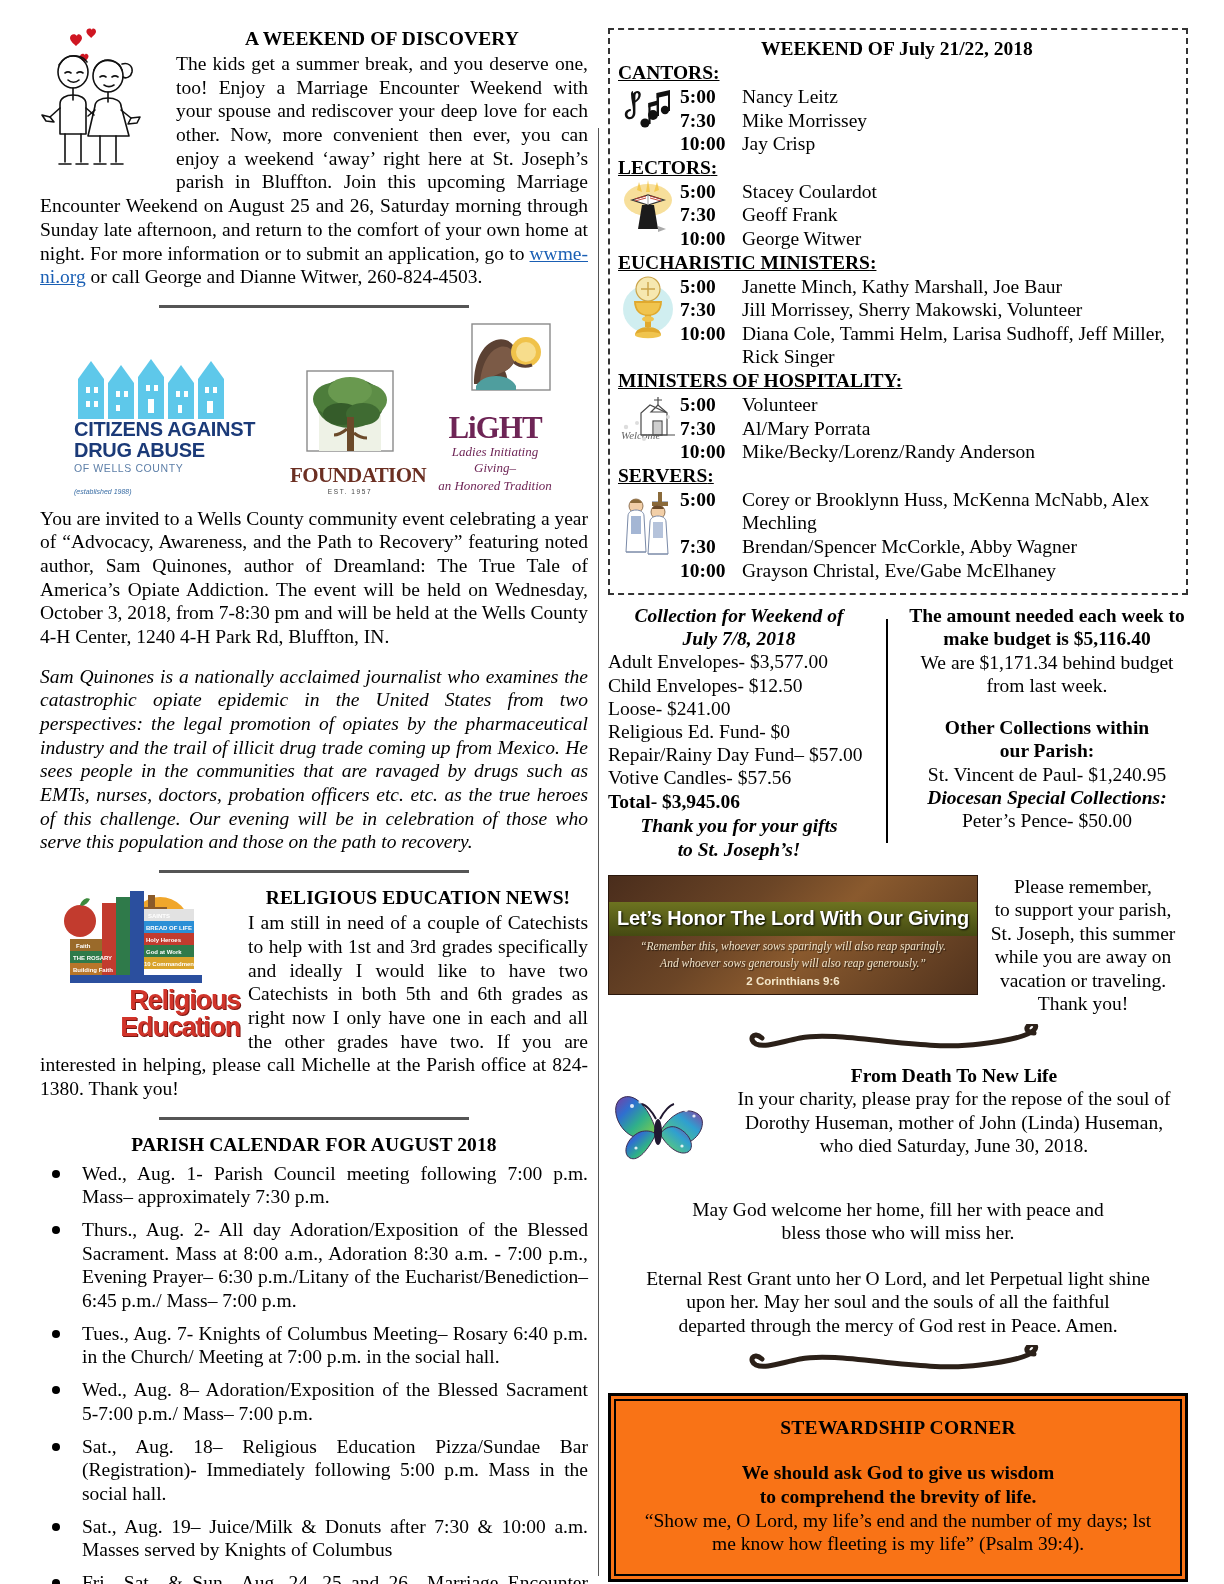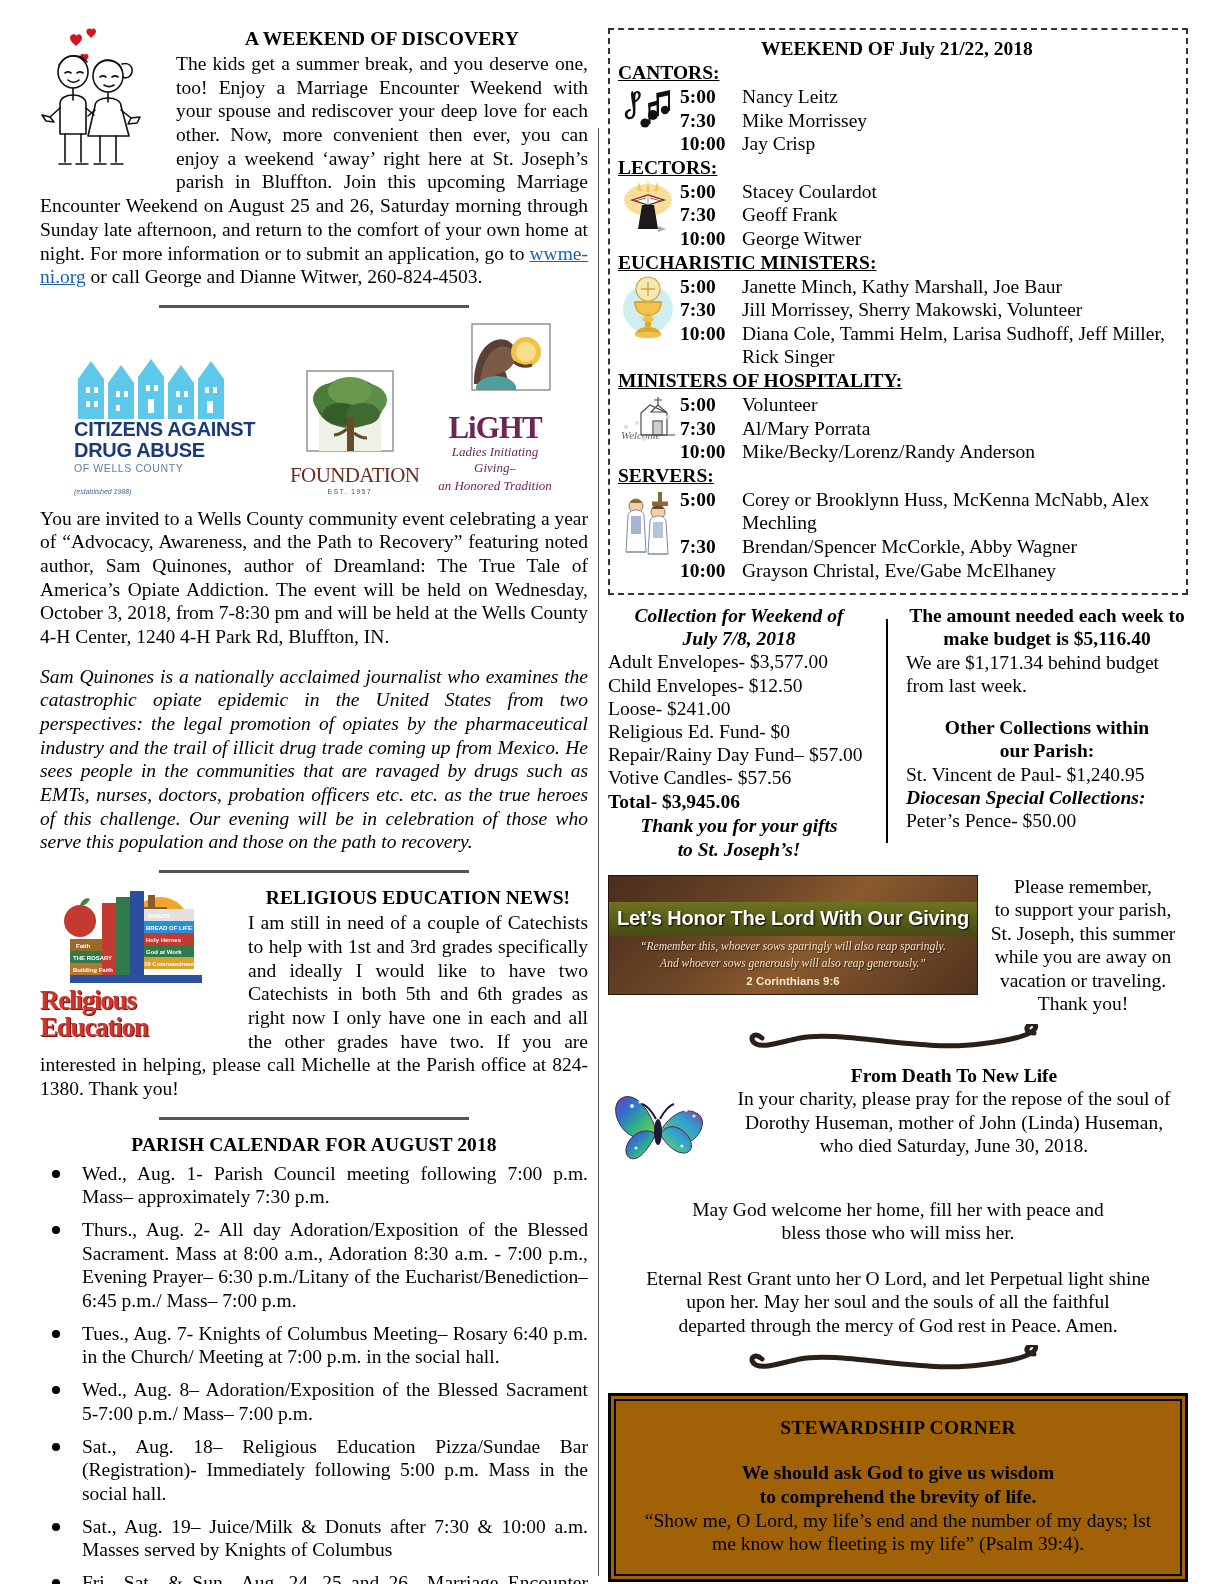--- a/index.html
+++ b/index.html
@@ -59,38 +59,38 @@
   }
   .logo-cada { width:190px; }
   .cada-skyline { display:block; }
   .cada-t1 { font-family:"Liberation Sans",sans-serif; font-weight:bold;
     font-size:20px; color:#1b3a78; letter-spacing:-.3px; line-height:1.05;}
   .cada-t2 { font-family:"Liberation Sans",sans-serif; font-size:10.5px;
     color:#5d7fa8; letter-spacing:.6px; margin-top:1px;}
   .cada-t3 { font-family:"Liberation Sans",sans-serif; font-size:7px;
     color:#3b6ea5; margin-top:14px; font-style:italic;}
   .logo-found { width:120px; text-align:center;}
-  .found-word{ font-family:"Liberation Serif",serif; font-weight:normal;
+  .found-word{ font-family:"Liberation Serif",serif; font-weight:bold;
     font-size:21px; color:#6b2f22; letter-spacing:-.6px; line-height:1;}
   .found-sub{ font-family:"Liberation Sans",sans-serif; font-size:6.5px;
     color:#444; letter-spacing:1.6px; margin-top:2px;}
   .logo-light{ width:118px; text-align:center;}
   .light-word{ font-family:"Liberation Serif",serif; font-weight:bold;
     font-size:31px; color:#6e2556; letter-spacing:-1px; line-height:.9;}
   .light-sub{ font-family:"Liberation Serif",serif; font-style:italic;
     font-size:13px; color:#6e2556; line-height:1.25; margin-top:2px;}
 
   p.ital {
     font-style:italic; font-size:19.5px; line-height:1.215;
     text-align:justify; margin:0;
   }
   .relig-word {
-    font-family:Liberation Serif, serif; font-weight:bold;
+    font-family:Liberation Sans, sans-serif; font-weight:bold;
     font-size:27px; color:#d1342a; letter-spacing:-1.2px;
-    text-align:left; line-height:1;
+    text-align:right; line-height:1;
     text-shadow:1px 1px 0 #7a1510;
   }
 
   
   ul.cal { list-style:none; margin:6px 0 0 0; padding:0; }
   ul.cal li {
     position:relative; padding-left:42px; margin-bottom:9px;
     font-size:19.5px; line-height:1.215; text-align:justify;
   }
   ul.cal li::before {
@@ -128,21 +128,21 @@
   .collect-div { width:2px; background:#000; margin:14px 10px 18px 6px; }
   .collect-right { flex:1; padding-left:8px; }
   .c-head { font-weight:bold; font-style:italic; text-align:center;
     font-size:19.5px; line-height:1.16; }
   .c-line { font-size:19.5px; line-height:1.19; }
   .c-line.b { font-weight:bold; }
   .c-thanks { font-weight:bold; font-style:italic; text-align:center;
     font-size:19.5px; line-height:1.18; margin-top:1px; }
   .r-head { font-weight:bold; text-align:center; font-size:19.5px;
     line-height:1.17; }
-  .r-line { font-size:19.5px; line-height:1.19; }
+  .r-line { text-align:center; font-size:19.5px; line-height:1.19; }
   .r-line.b { font-weight:bold;font-style:italic; }
   .r-gap { height:20px; }
 
   
   .giving-row { display:flex; align-items:flex-start; margin-top:14px; }
   .giving-banner {
     width:370px; height:120px; position:relative; overflow:hidden;
     background:linear-gradient(135deg,#4a2d1c 0%, #6b4526 35%, #8a5a2e 55%, #50321d 100%);
     border:1px solid #2a170c;
   }
@@ -176,21 +176,21 @@
 
   
   .memo-row { display:flex; align-items:flex-start; margin-top:2px; }
   .butterfly { width:112px; flex:none; padding-top:22px; }
   .memo-text { flex:1; text-align:center; font-size:19.5px; line-height:1.205; }
   .memo-title { font-weight:bold; font-size:19.5px; }
   .memo-para { text-align:center; font-size:19.5px; line-height:1.205; margin-top:22px; }
 
   
   .steward {
-    margin-top:10px; border:3px solid #000; padding:3px; background:#a16207;
+    margin-top:10px; border:3px solid #000; padding:3px; background:#f97316;
   }
   .steward-in { border:2px solid #000; padding:16px 14px 18px 14px; text-align:center;}
   .st-title { font-weight:bold; font-size:19.5px; letter-spacing:.3px; }
   .st-bold { font-weight:bold; font-size:19.5px; line-height:1.22; }
   .st-q { font-size:19.5px; line-height:1.22; }
   .st-gap { height:22px; }
 </style>
 </head>
 <body>
 

